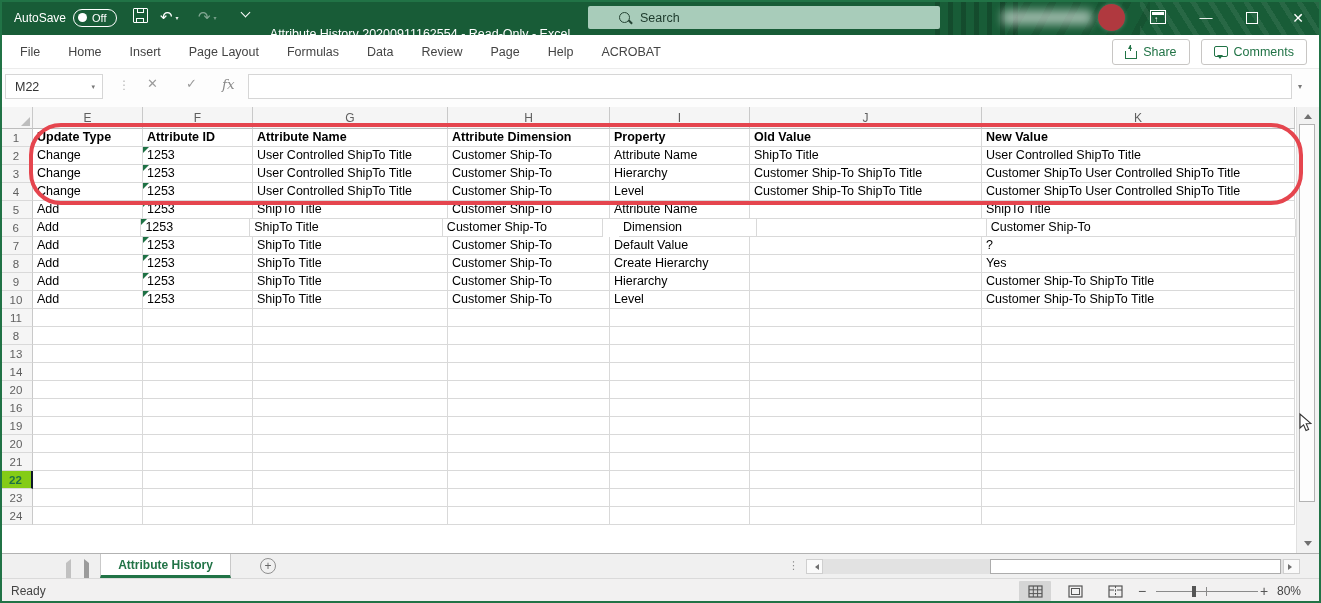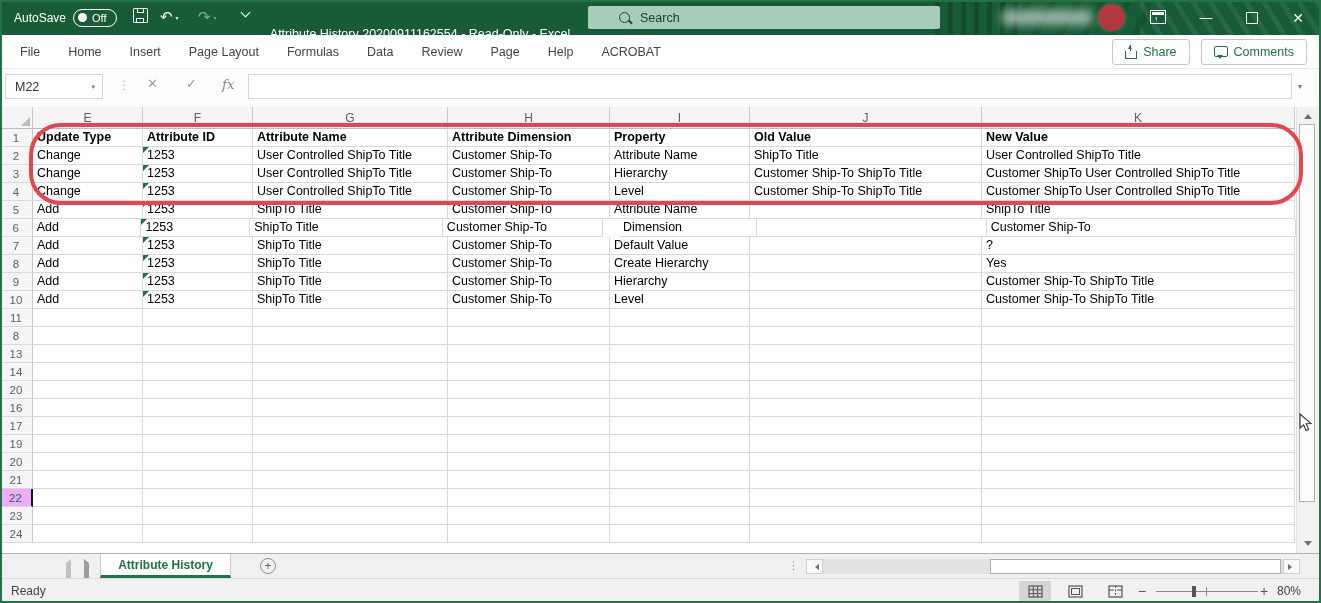--- a/index.html
+++ b/index.html
@@ -78,21 +78,21 @@
   #col-hdr-row{position:absolute;top:0;left:0;height:22px;display:flex;z-index:1}
   #corner{width:33px;height:22px;background:#F5F5F5;border-right:1px solid #C9C9C9;border-bottom:1px solid #BDBDBD;
           box-sizing:border-box;position:relative;cursor:pointer}
   #corner::after{content:'';position:absolute;right:2px;bottom:2px;border-left:9px solid transparent;border-bottom:9px solid #BDBDBD}
   .colhdr{height:22px;background:#F5F5F5;border-right:1px solid #C9C9C9;border-bottom:1px solid #BDBDBD;box-sizing:border-box;
           display:flex;align-items:center;justify-content:center;font-size:12px;color:#5f5f5f;cursor:pointer}
   #grid-body{position:absolute;top:22px;left:0;width:1296px;height:424px;overflow:hidden}
   .grid-row{display:flex;height:18px}
   .rowhdr{width:33px;height:18px;background:#F5F5F5;border-right:1px solid #C9C9C9;border-bottom:1px solid #D9D9D9;
           box-sizing:border-box;display:flex;align-items:center;justify-content:center;font-size:11.5px;color:#5f5f5f;cursor:pointer}
-  .rowhdr.sel{background:#f0abfc;color:#1E7145;border-right:2px solid #0f172a;font-weight:normal}
+  .rowhdr.sel{background:#84cc16;color:#1E7145;border-right:2px solid #0f172a;font-weight:bold}
   .cell{height:18px;border-right:1px solid #D9D9D9;border-bottom:1px solid #D9D9D9;box-sizing:border-box;position:relative;
         font-size:12.5px;color:#000;white-space:nowrap;overflow:hidden;line-height:16.5px;padding-left:4px;cursor:cell}
   .cell.b{font-weight:bold}
   .cell.has-indicator::before{content:'';position:absolute;top:0;left:0;border-top:6px solid #1E7145;border-right:6px solid transparent}
   
   #vscroll{position:absolute;left:1296px;top:0;width:23px;height:446px;background:#F2F2F2;border-left:1px solid #E0E0E0;box-sizing:border-box}
   .vs-arrow{position:absolute;left:3px;width:15px;height:15px;background:#F2F2F2;display:flex;align-items:center;justify-content:center;cursor:pointer}
   .tri-u{border:4px solid transparent;border-bottom:5px solid #707070;margin-bottom:3px}
   .tri-d{border:4px solid transparent;border-top:5px solid #707070;margin-top:3px}
   #vs-up{top:1px}
@@ -398,30 +398,20 @@
         <div class="rowhdr">16</div>
         <div class="cell" style="width: 110px;"></div>
         <div class="cell" style="width: 110px;"></div>
         <div class="cell" style="width: 195px;"></div>
         <div class="cell" style="width: 162px;"></div>
         <div class="cell" style="width: 140px;"></div>
         <div class="cell" style="width: 232px;"></div>
         <div class="cell" style="width: 313px;"></div>
       </div>
       <div class="grid-row">
-        <div class="rowhdr">17</div>
-        <div class="cell" style="width: 110px;"></div>
-        <div class="cell" style="width: 110px;"></div>
-        <div class="cell" style="width: 195px;"></div>
-        <div class="cell" style="width: 162px;"></div>
-        <div class="cell" style="width: 140px;"></div>
-        <div class="cell" style="width: 232px;"></div>
-        <div class="cell" style="width: 313px;"></div>
-      </div>
-      <div class="grid-row">
         <div class="rowhdr">19</div>
         <div class="cell" style="width: 110px;"></div>
         <div class="cell" style="width: 110px;"></div>
         <div class="cell" style="width: 195px;"></div>
         <div class="cell" style="width: 162px;"></div>
         <div class="cell" style="width: 140px;"></div>
         <div class="cell" style="width: 232px;"></div>
         <div class="cell" style="width: 313px;"></div>
       </div>
       <div class="grid-row">

